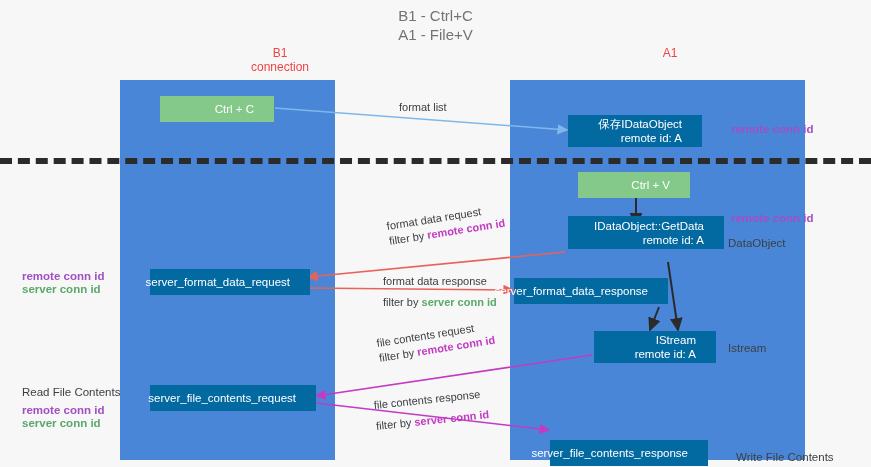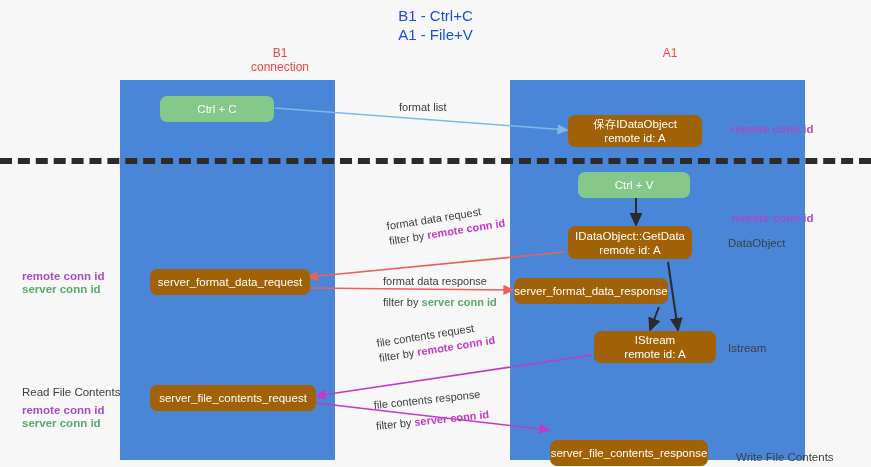--- a/index.html
+++ b/index.html
@@ -16,21 +16,21 @@
     color: #3c4043;
   }
   .abs { position: absolute; }
 
   
   #title-block {
     left: 0; top: 6px; width: 871px;
     text-align: center;
     font-size: 15px;
     line-height: 19px;
-    color: #1d4ed8;
+    color: #737373;
   }
 
   
   .col-header {
     text-align: center;
     font-size: 12px;
     line-height: 14px;
     color: #ef4444;
   }
   #col-header-b1 { left: 150px; top: 46px; width: 260px; }
@@ -47,32 +47,31 @@
   #divider {
     left: 0; top: 158px; width: 871px; height: 0;
     border-top: 6px dashed #2b2b2b;
   }
 
   
   .node {
     box-sizing: border-box;
     display: flex;
     flex-direction: column;
-    align-items: center;
+    align-items: flex-end;
     justify-content: center;
     text-align: center;
     color: #ffffff;
     font-size: 11.5px;
     line-height: 14px;
     padding: 2px 20px;
-    border-radius: 7px;
   }
   .node.green  { background: #85c98a; }
   .node.orange { background: #fbb councillor; }
-  .node.orange { background: #a16207; }
+  .node.orange { background: #0369a1; }
 
   
   .side-label {
     font-size: 11.5px;
     line-height: 14px;
     color: #3c4043;
   }
   .conn-purple { color: #a24ec4; font-weight: bold; }
   .conn-green  { color: #5aa86a; font-weight: bold; }
 
@@ -155,21 +154,21 @@
 
 <div class="abs node orange" style="left:568px; top:115px; width:134px; height:32px;">
   <span>保存IDataObject</span>
   <span>remote id: A</span>
 </div>
 
 <div class="abs node green" style="left:578px; top:172px; width:112px; height:26px;">
   <span>Ctrl + V</span>
 </div>
 
-<div class="abs node orange" style="left:568px; top:226px; width:124px; height:33px;">
+<div class="abs node orange" style="left:568px; top:216px; width:156px; height:33px;">
   <span>IDataObject::GetData</span>
   <span>remote id: A</span>
 </div>
 
 <div class="abs node orange" style="left:150px; top:269px; width:160px; height:26px;">
   <span>server_format_data_request</span>
 </div>
 
 <div class="abs node orange" style="left:514px; top:278px; width:154px; height:26px;">
   <span>server_format_data_response</span>

